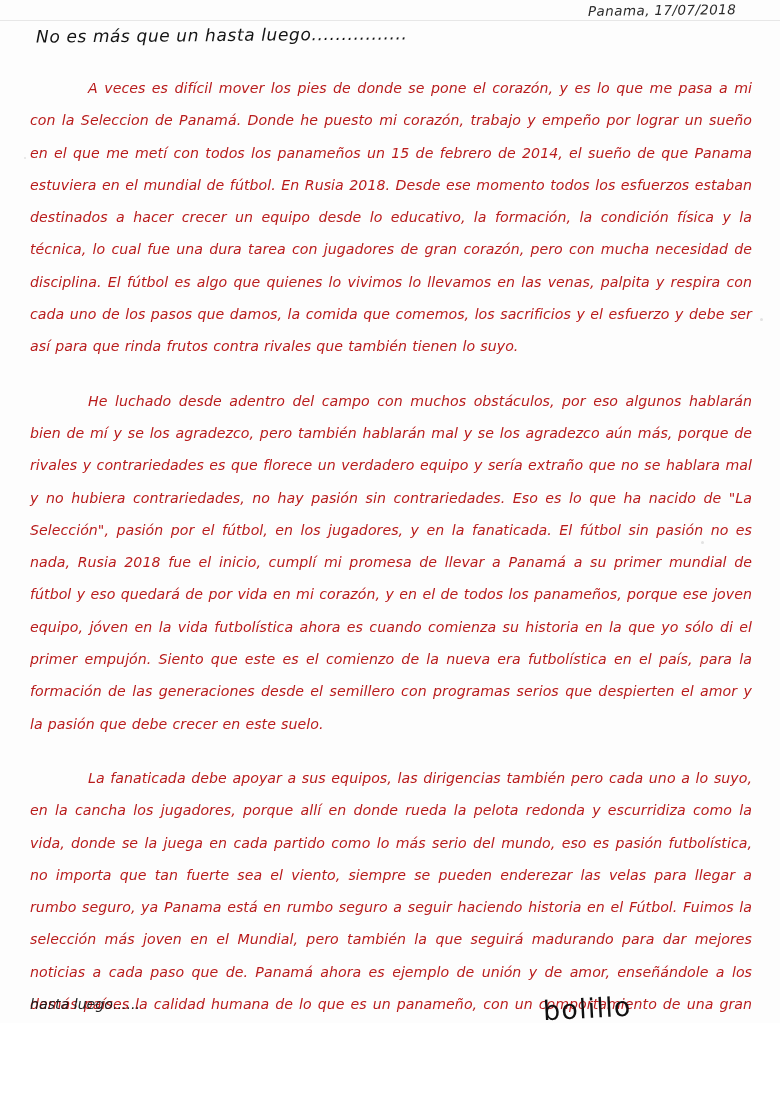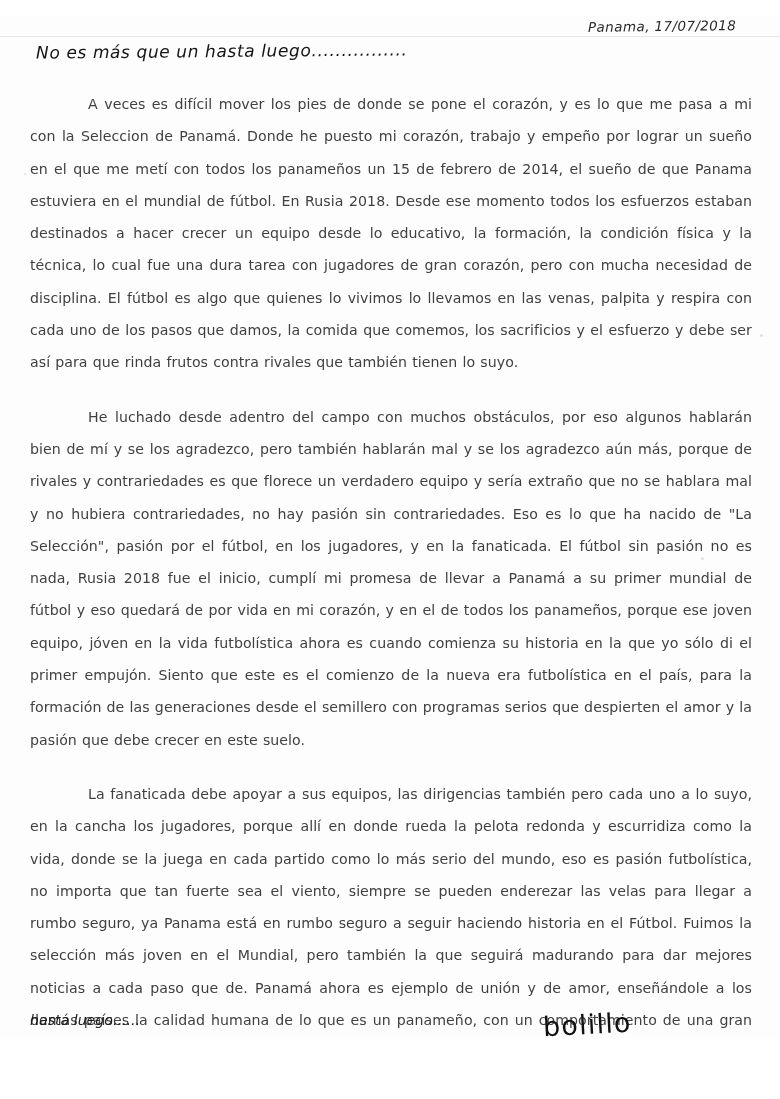--- a/index.html
+++ b/index.html
@@ -6,21 +6,21 @@
   html, body {
     margin: 0;
     padding: 0;
     background: #ffffff;
   }
 
   .page {
     position: relative;
     width: 780px;
     height: 1023px;
-    margin: 16px auto;
+    margin: 0 auto;
     background: #fdfdfd;
     overflow: hidden;
     font-family: "DejaVu Sans", sans-serif;
     color: #1b1b1b;
     -webkit-font-smoothing: antialiased;
   }
 
   
   .scan-line {
     position: absolute;
@@ -73,23 +73,24 @@
     left: 30px;
     width: 722px;
   }
 
   .para {
     margin: 0 0 22px 0;
     font-size: 14.15px;
     line-height: 32.3px;
     text-align: justify;
     text-indent: 58px;
+    font-style: italic;
     letter-spacing: 0.05px;
     word-spacing: 0.6px;
-    color: #404040;
+    color: #b91c1c;
   }
 
   .para:last-of-type { margin-bottom: 0; }
 
   
   .closing {
     position: absolute;
     top: 988px;
     left: 30px;
     width: 470px;

